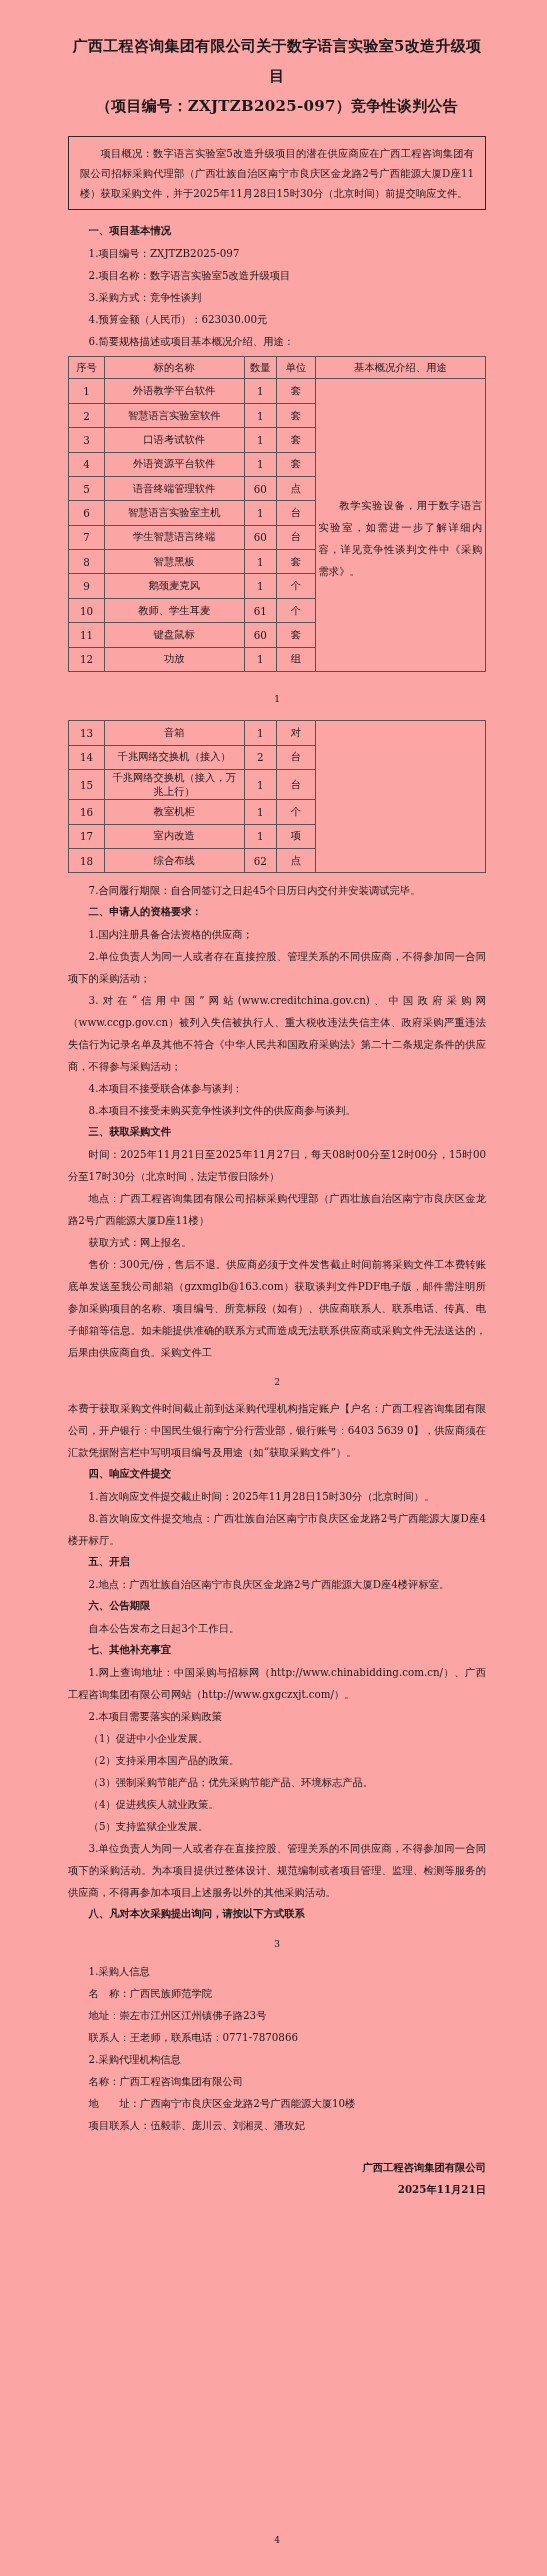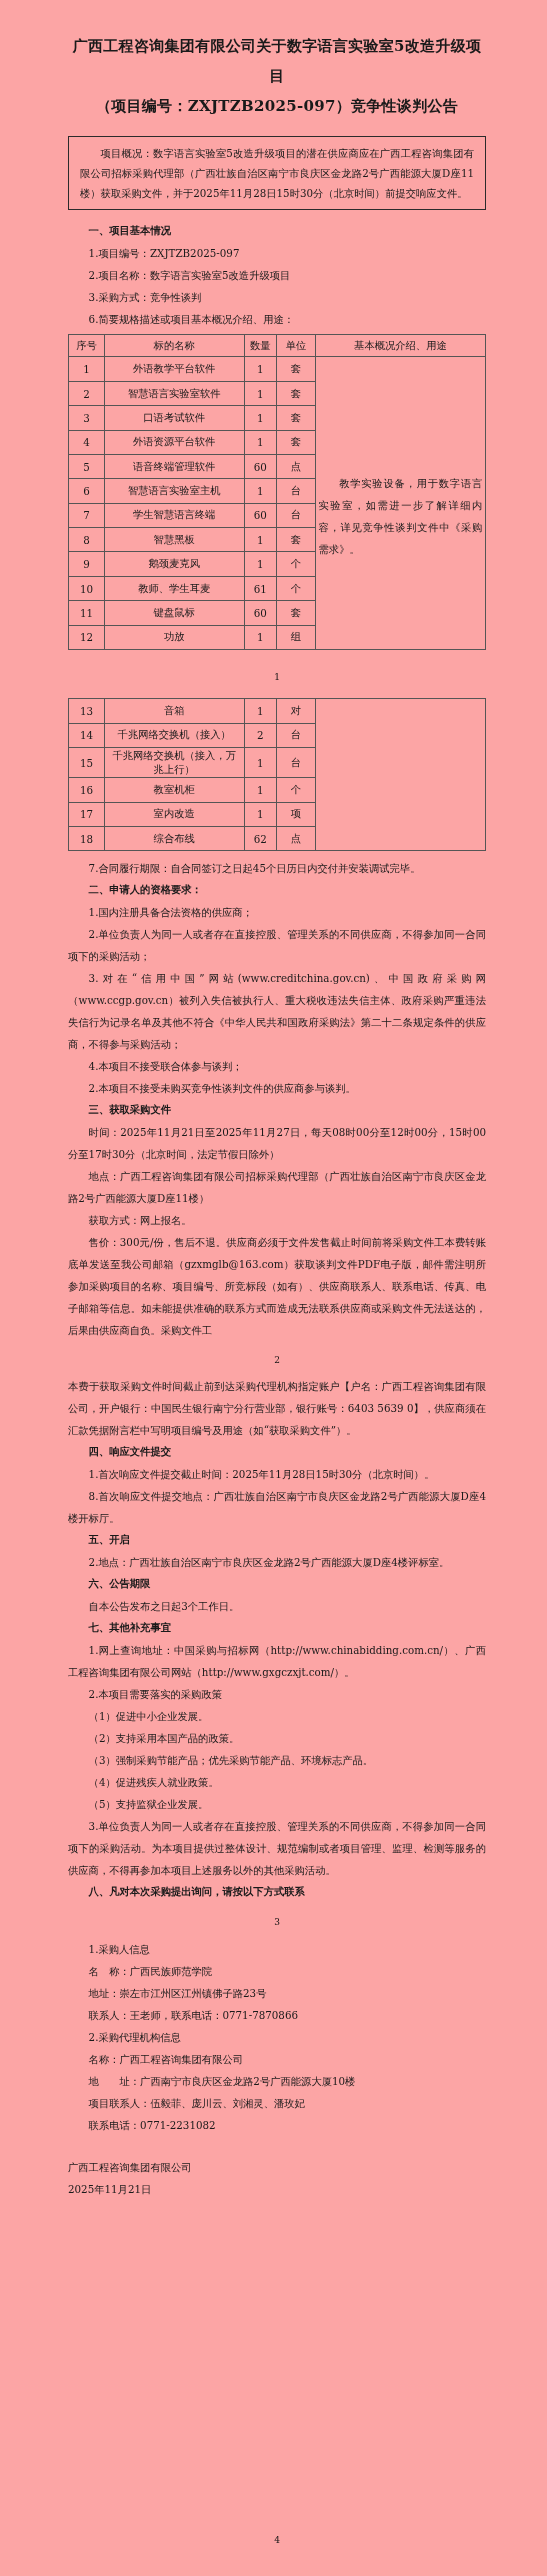--- a/index.html
+++ b/index.html
@@ -38,21 +38,21 @@
   }
   table.goods th{height:20px;}
   td.note-cell{text-align:left;vertical-align:middle;padding:2.7px 5.5px;}
   td.note-cell .note-text{text-indent:2em;line-height:22px;text-align:justify;margin-top:25px;}
   .pagenum{
     text-align:center;font-size:9px;line-height:18px;color:#111;
     margin:9.6px 0 6.8px 0;
   }
   .pagenum.first{margin:18px 0 8.2px 0;}
   .signature{margin-top:20.5px;text-align:right;}
-  .signature .p{text-indent:0;text-align:left;}
+  .signature .p{text-indent:0;text-align:right;font-weight:bold;}
   .spacer{flex:1;}
   .t2{margin-top:0;}
 </style>
 </head>
 <body>
 
 <div class="page">
 
   <div class="doc-title">
     <div>广西工程咨询集团有限公司关于数字语言实验室5改造升级项目</div>
@@ -60,20 +60,21 @@
   </div>
 
   <div class="overview-box">
     <p class="p">项目概况：数字语言实验室5改造升级项目的潜在供应商应在广西工程咨询集团有限公司招标采购代理部（广西壮族自治区南宁市良庆区金龙路2号广西能源大厦D座11楼）获取采购文件，并于2025年11月28日15时30分（北京时间）前提交响应文件。</p>
   </div>
 
   <p class="h">一、项目基本情况</p>
   <p class="p">1.项目编号：ZXJTZB2025-097</p>
   <p class="p">2.项目名称：数字语言实验室5改造升级项目</p>
   <p class="p">3.采购方式：竞争性谈判</p>
+  <p class="p">4.预算金额（人民币）：623030.00元</p>
   <p class="p">6.简要规格描述或项目基本概况介绍、用途：</p>
 
   <table class="goods">
     <colgroup>
         <col style="width:8.6%">
         <col style="width:33.5%">
         <col style="width:7.8%">
         <col style="width:9.3%">
         <col style="width:40.8%">
       </colgroup>
@@ -214,21 +215,21 @@
   </tbody>
     </table>
 
   <p class="p" style="margin-top:5.5px">7.合同履行期限：自合同签订之日起45个日历日内交付并安装调试完毕。</p>
 
   <p class="h">二、申请人的资格要求：</p>
   <p class="p">1.国内注册具备合法资格的供应商；</p>
   <p class="p">2.单位负责人为同一人或者存在直接控股、管理关系的不同供应商，不得参加同一合同项下的采购活动；</p>
   <p class="p">3.对在“信用中国”网站(www.creditchina.gov.cn)、中国政府采购网（www.ccgp.gov.cn）被列入失信被执行人、重大税收违法失信主体、政府采购严重违法失信行为记录名单及其他不符合《中华人民共和国政府采购法》第二十二条规定条件的供应商，不得参与采购活动；</p>
   <p class="p">4.本项目不接受联合体参与谈判；</p>
-  <p class="p">2.本项目不接受未购买竞争性谈判文件的供应商参与谈判。</p>
+  <p class="p">8.本项目不接受未购买竞争性谈判文件的供应商参与谈判。</p>
 
   <p class="h">三、获取采购文件</p>
   <p class="p">时间：2025年11月21日至2025年11月27日，每天08时00分至12时00分，15时00分至17时30分（北京时间，法定节假日除外）</p>
   <p class="p">地点：广西工程咨询集团有限公司招标采购代理部（广西壮族自治区南宁市良庆区金龙路2号广西能源大厦D座11楼）</p>
   <p class="p">获取方式：网上报名。</p>
   <p class="p">售价：300元/份，售后不退。供应商必须于文件发售截止时间前将采购文件工本费转账底单发送至我公司邮箱（gzxmglb@163.com）获取谈判文件PDF电子版，邮件需注明所参加采购项目的名称、项目编号、所竞标段（如有）、供应商联系人、联系电话、传真、电子邮箱等信息。如未能提供准确的联系方式而造成无法联系供应商或采购文件无法送达的，后果由供应商自负。采购文件工</p>
 
   <div class="pagenum">2</div>
 
   <p class="p flush">本费于获取采购文件时间截止前到达采购代理机构指定账户【户名：广西工程咨询集团有限公司，开户银行：中国民生银行南宁分行营业部，银行账号：6403 5639 0】，供应商须在汇款凭据附言栏中写明项目编号及用途（如“获取采购文件”）。</p>
@@ -258,21 +259,20 @@
   <div class="pagenum">3</div>
 
   <p class="p">1.采购人信息</p>
   <p class="p">名　称：广西民族师范学院</p>
   <p class="p">地址：崇左市江州区江州镇佛子路23号</p>
   <p class="p">联系人：王老师，联系电话：0771-7870866</p>
   <p class="p">2.采购代理机构信息</p>
   <p class="p">名称：广西工程咨询集团有限公司</p>
   <p class="p">地　　址：广西南宁市良庆区金龙路2号广西能源大厦10楼</p>
   <p class="p">项目联系人：伍毅菲、庞川云、刘湘灵、潘玫妃</p>
-  <p class="p">联系电话：0771-2231082</p>
 
   <div class="signature">
     <p class="p">广西工程咨询集团有限公司</p>
     <p class="p">2025年11月21日</p>
   </div>
 
   <div class="spacer"></div>
 
   <div class="pagenum" style="margin:0">4</div>
 

